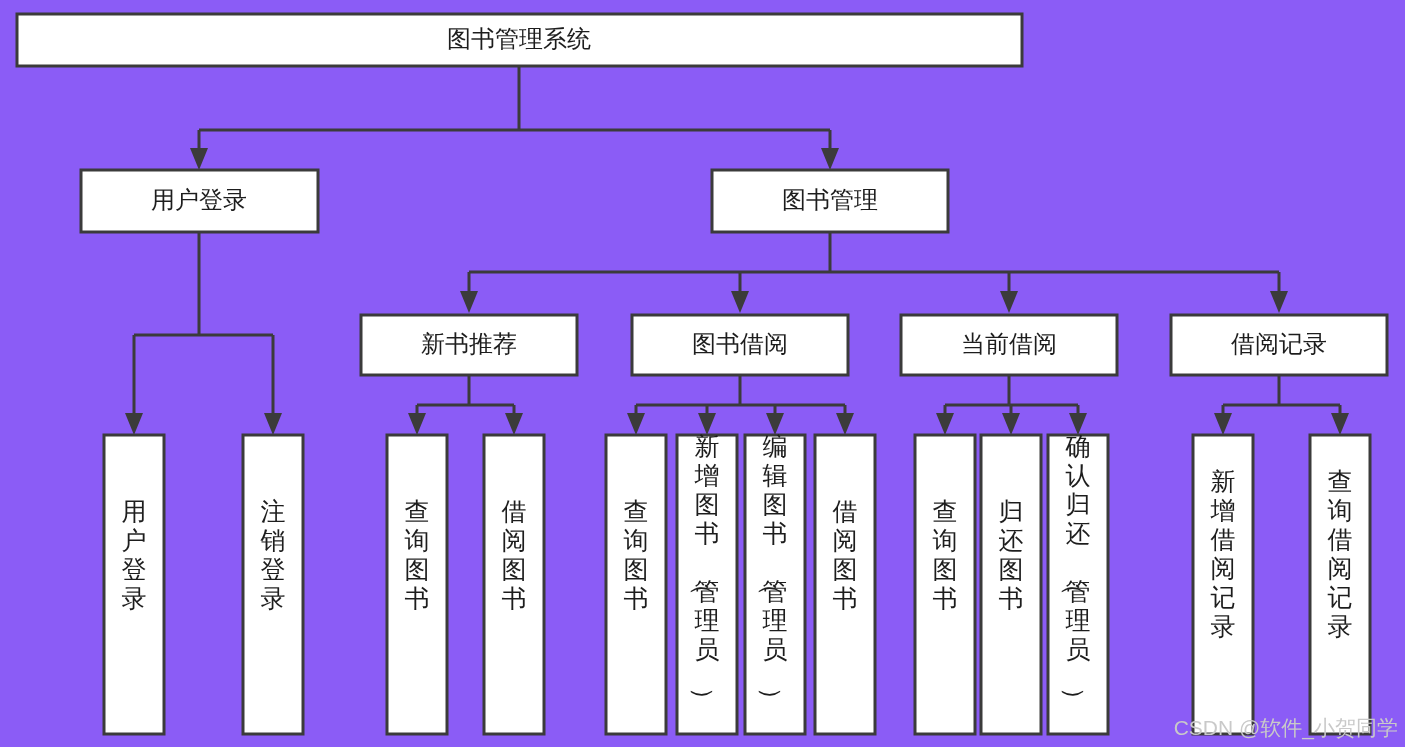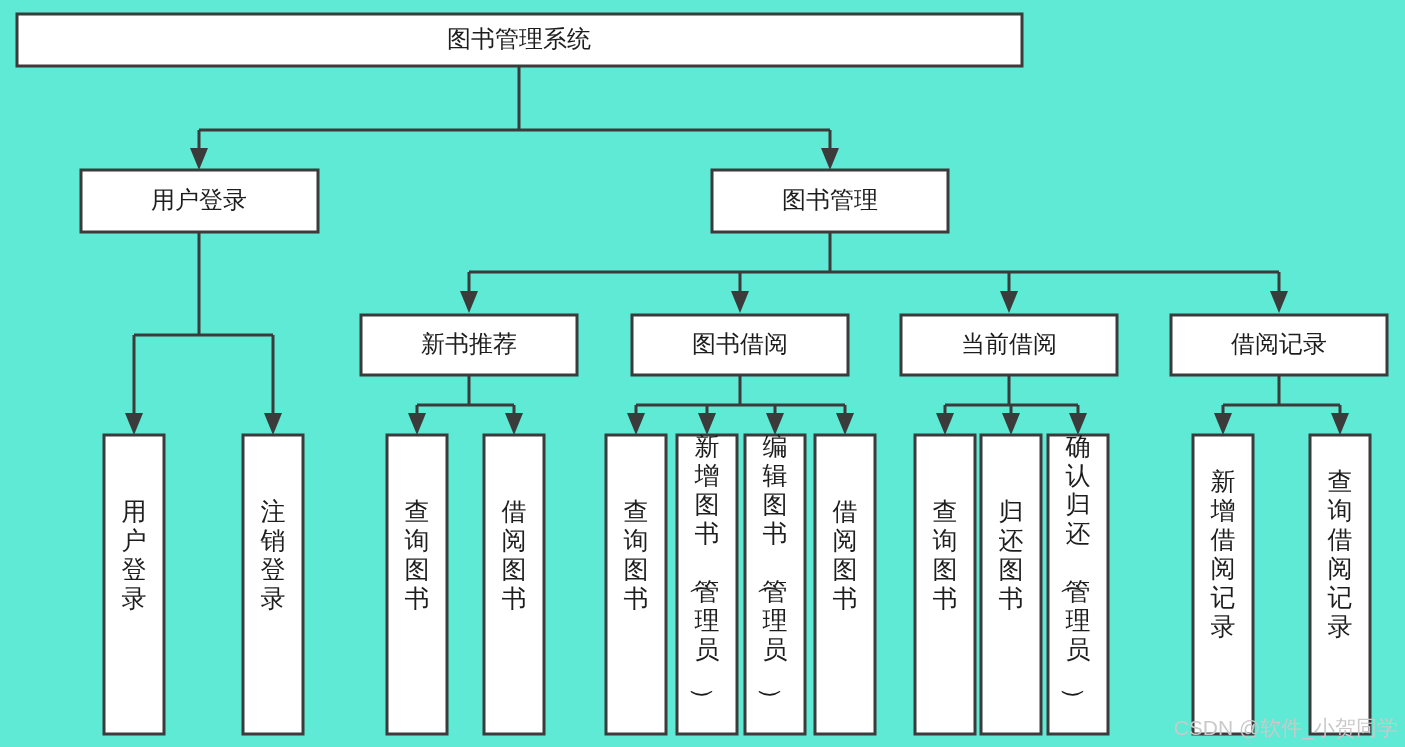--- a/index.html
+++ b/index.html
@@ -8,21 +8,21 @@
     padding: 0;
     background: #ffffff;
   }
   body {
     font-family: "Liberation Sans", "DejaVu Sans", sans-serif;
   }
   #diagram-root {
     position: relative;
     width: 1405px;
     height: 747px;
-    background: #5eead4;
+    background: #8b5cf6;
     overflow: hidden;
   }
   svg.diagram-canvas {
     position: absolute;
     top: 0;
     left: 0;
     width: 1405px;
     height: 747px;
     display: block;
   }

